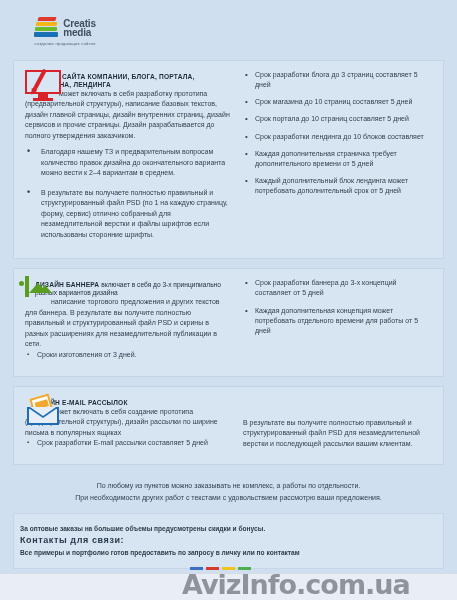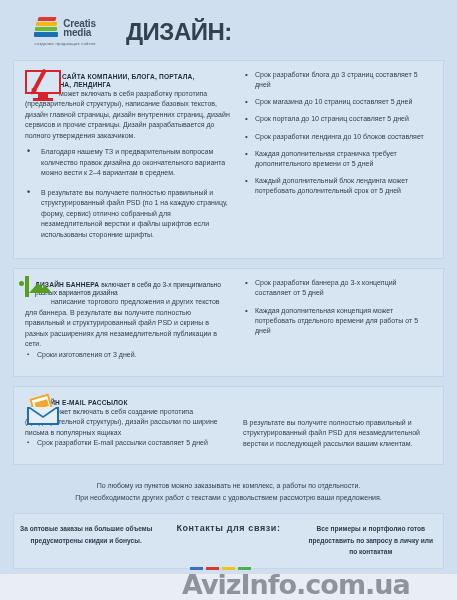--- a/index.html
+++ b/index.html
@@ -80,21 +80,21 @@
   .ico-mail .env{position:absolute;left:2px;top:11px;width:32px;height:18px;border:2.4px solid #1f6bb5;box-sizing:border-box;background:#e6eff8;}
   .ico-mail .flap{position:absolute;left:2px;top:11px;width:0;height:0;border-left:16px solid transparent;border-right:16px solid transparent;border-top:11px solid #1f6bb5;}
   .ico-mail .flap:after{content:"";position:absolute;left:-13px;top:-11px;border-left:13px solid transparent;border-right:13px solid transparent;border-top:9px solid #e6eff8;}
 
   
   .note{margin:4px 13px 0 13px;text-align:center;font-size:7px;line-height:1.65;color:#33414f;padding:6px 4px 6px 4px;}
 
   
   .footer{
     margin:4px 13px 0 13px;background:#d7e5f2;border:1px solid #c4d6e7;
-    display:flex;align-items:flex-start;padding:9px 6px 10px 6px;box-sizing:border-box;height:56px;
+    display:flex;align-items:flex-start;padding:9px 6px 10px 6px;box-sizing:border-box;height:56px;flex-direction:column;
   }
   .fcol{flex:1;text-align:center;}
   .fcol.mid{flex:1.15;}
   .f-small{font-size:6.6px;line-height:1.75;color:#2c3c4d;font-weight:bold;}
   .f-ct-title{font-size:9px;font-weight:bold;color:#2a3a4b;letter-spacing:.6px;margin-bottom:1px;}
   .f-ct{font-size:9px;font-weight:bold;color:#2a3a4b;line-height:1.5;letter-spacing:.2px;}
 
   
   .wm{position:absolute;left:0;bottom:0;width:457px;height:40px;padding-left:48px;}
   .wm-bar{position:absolute;left:0;bottom:0;width:457px;height:26px;background:#e8eef4;border-top:1px solid #d4dde6;}
@@ -116,21 +116,20 @@
             <i class="lm3"></i>
             <i class="lm4"></i>
         </span>
         <span class="logo-txt">
           <div class="l1">Creatis</div>
           <div class="l2">media</div>
         </span>
       </div>
       <div class="logo-sub">создание продающих сайтов</div>
     </div>
-    <div class="head-title">ДИЗАЙН:</div>
   </div>
 
   <div class="card">
     <div class="card-inner">
       <div class="cols">
         <div class="col-l">
           <div class="sec-head">
             <span class="ico">
               <span class="ico-monitor">
                 <span class="scr"></span><span class="stand"></span><span class="base"></span>

